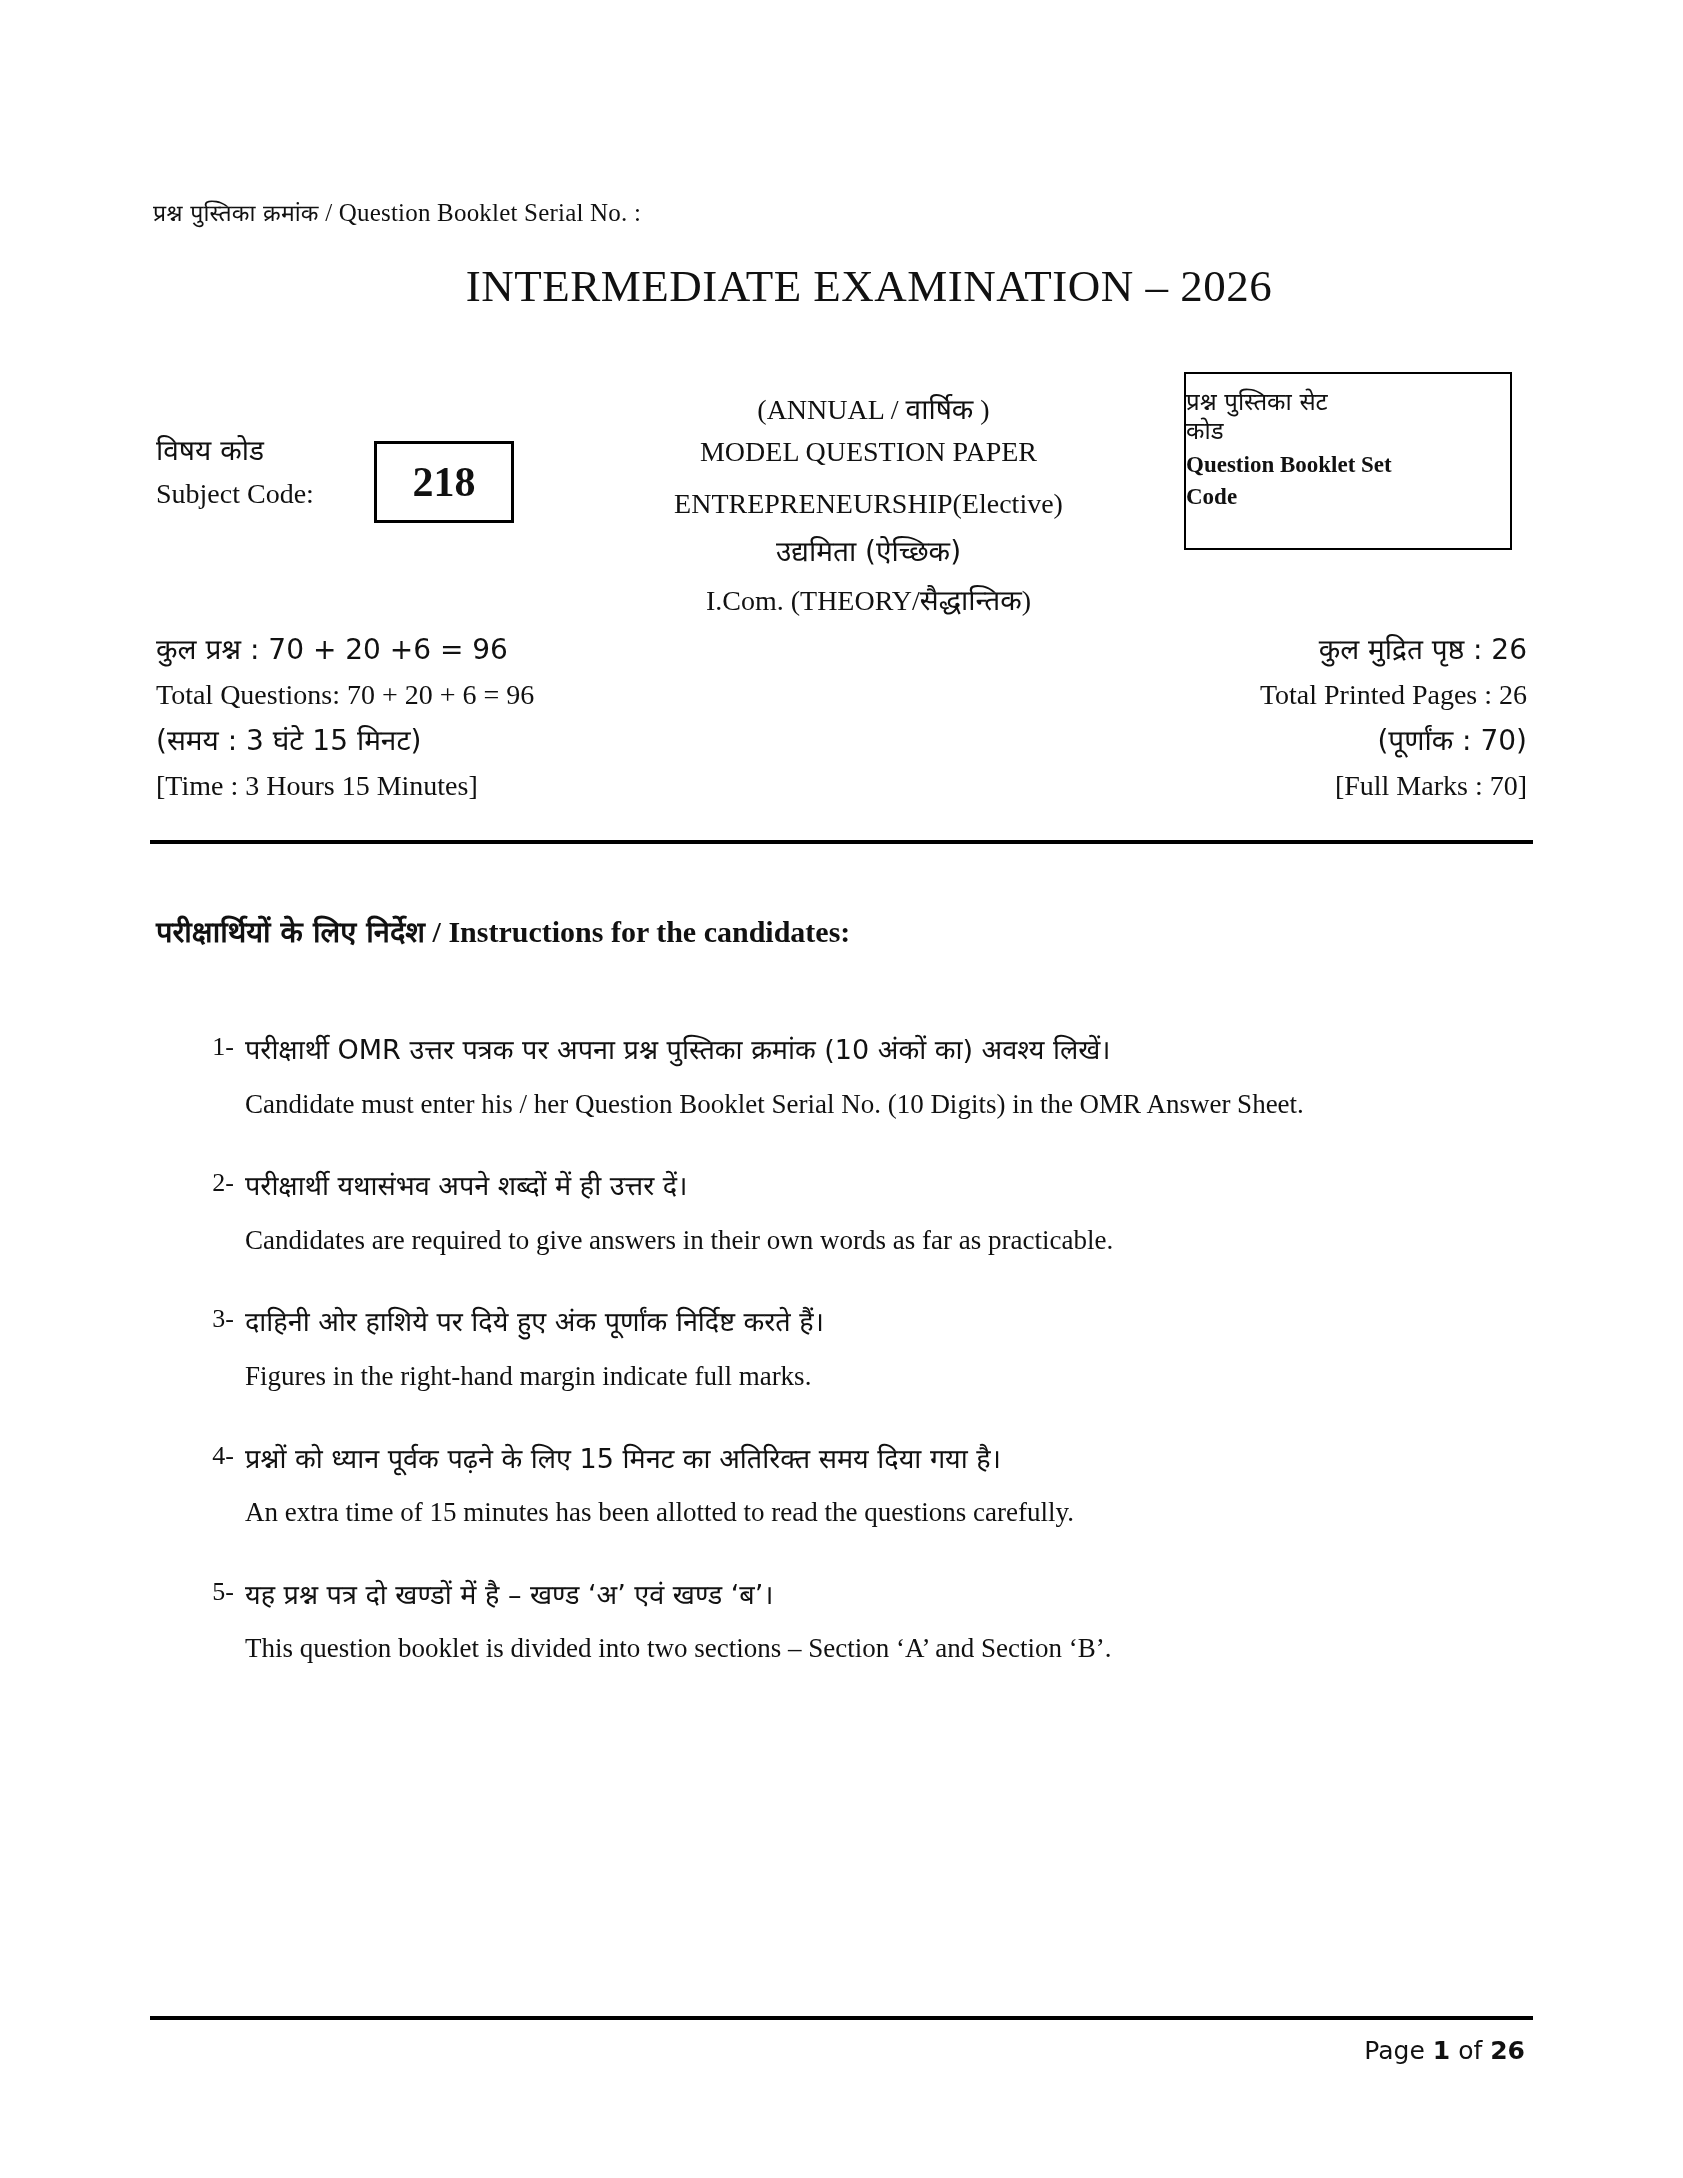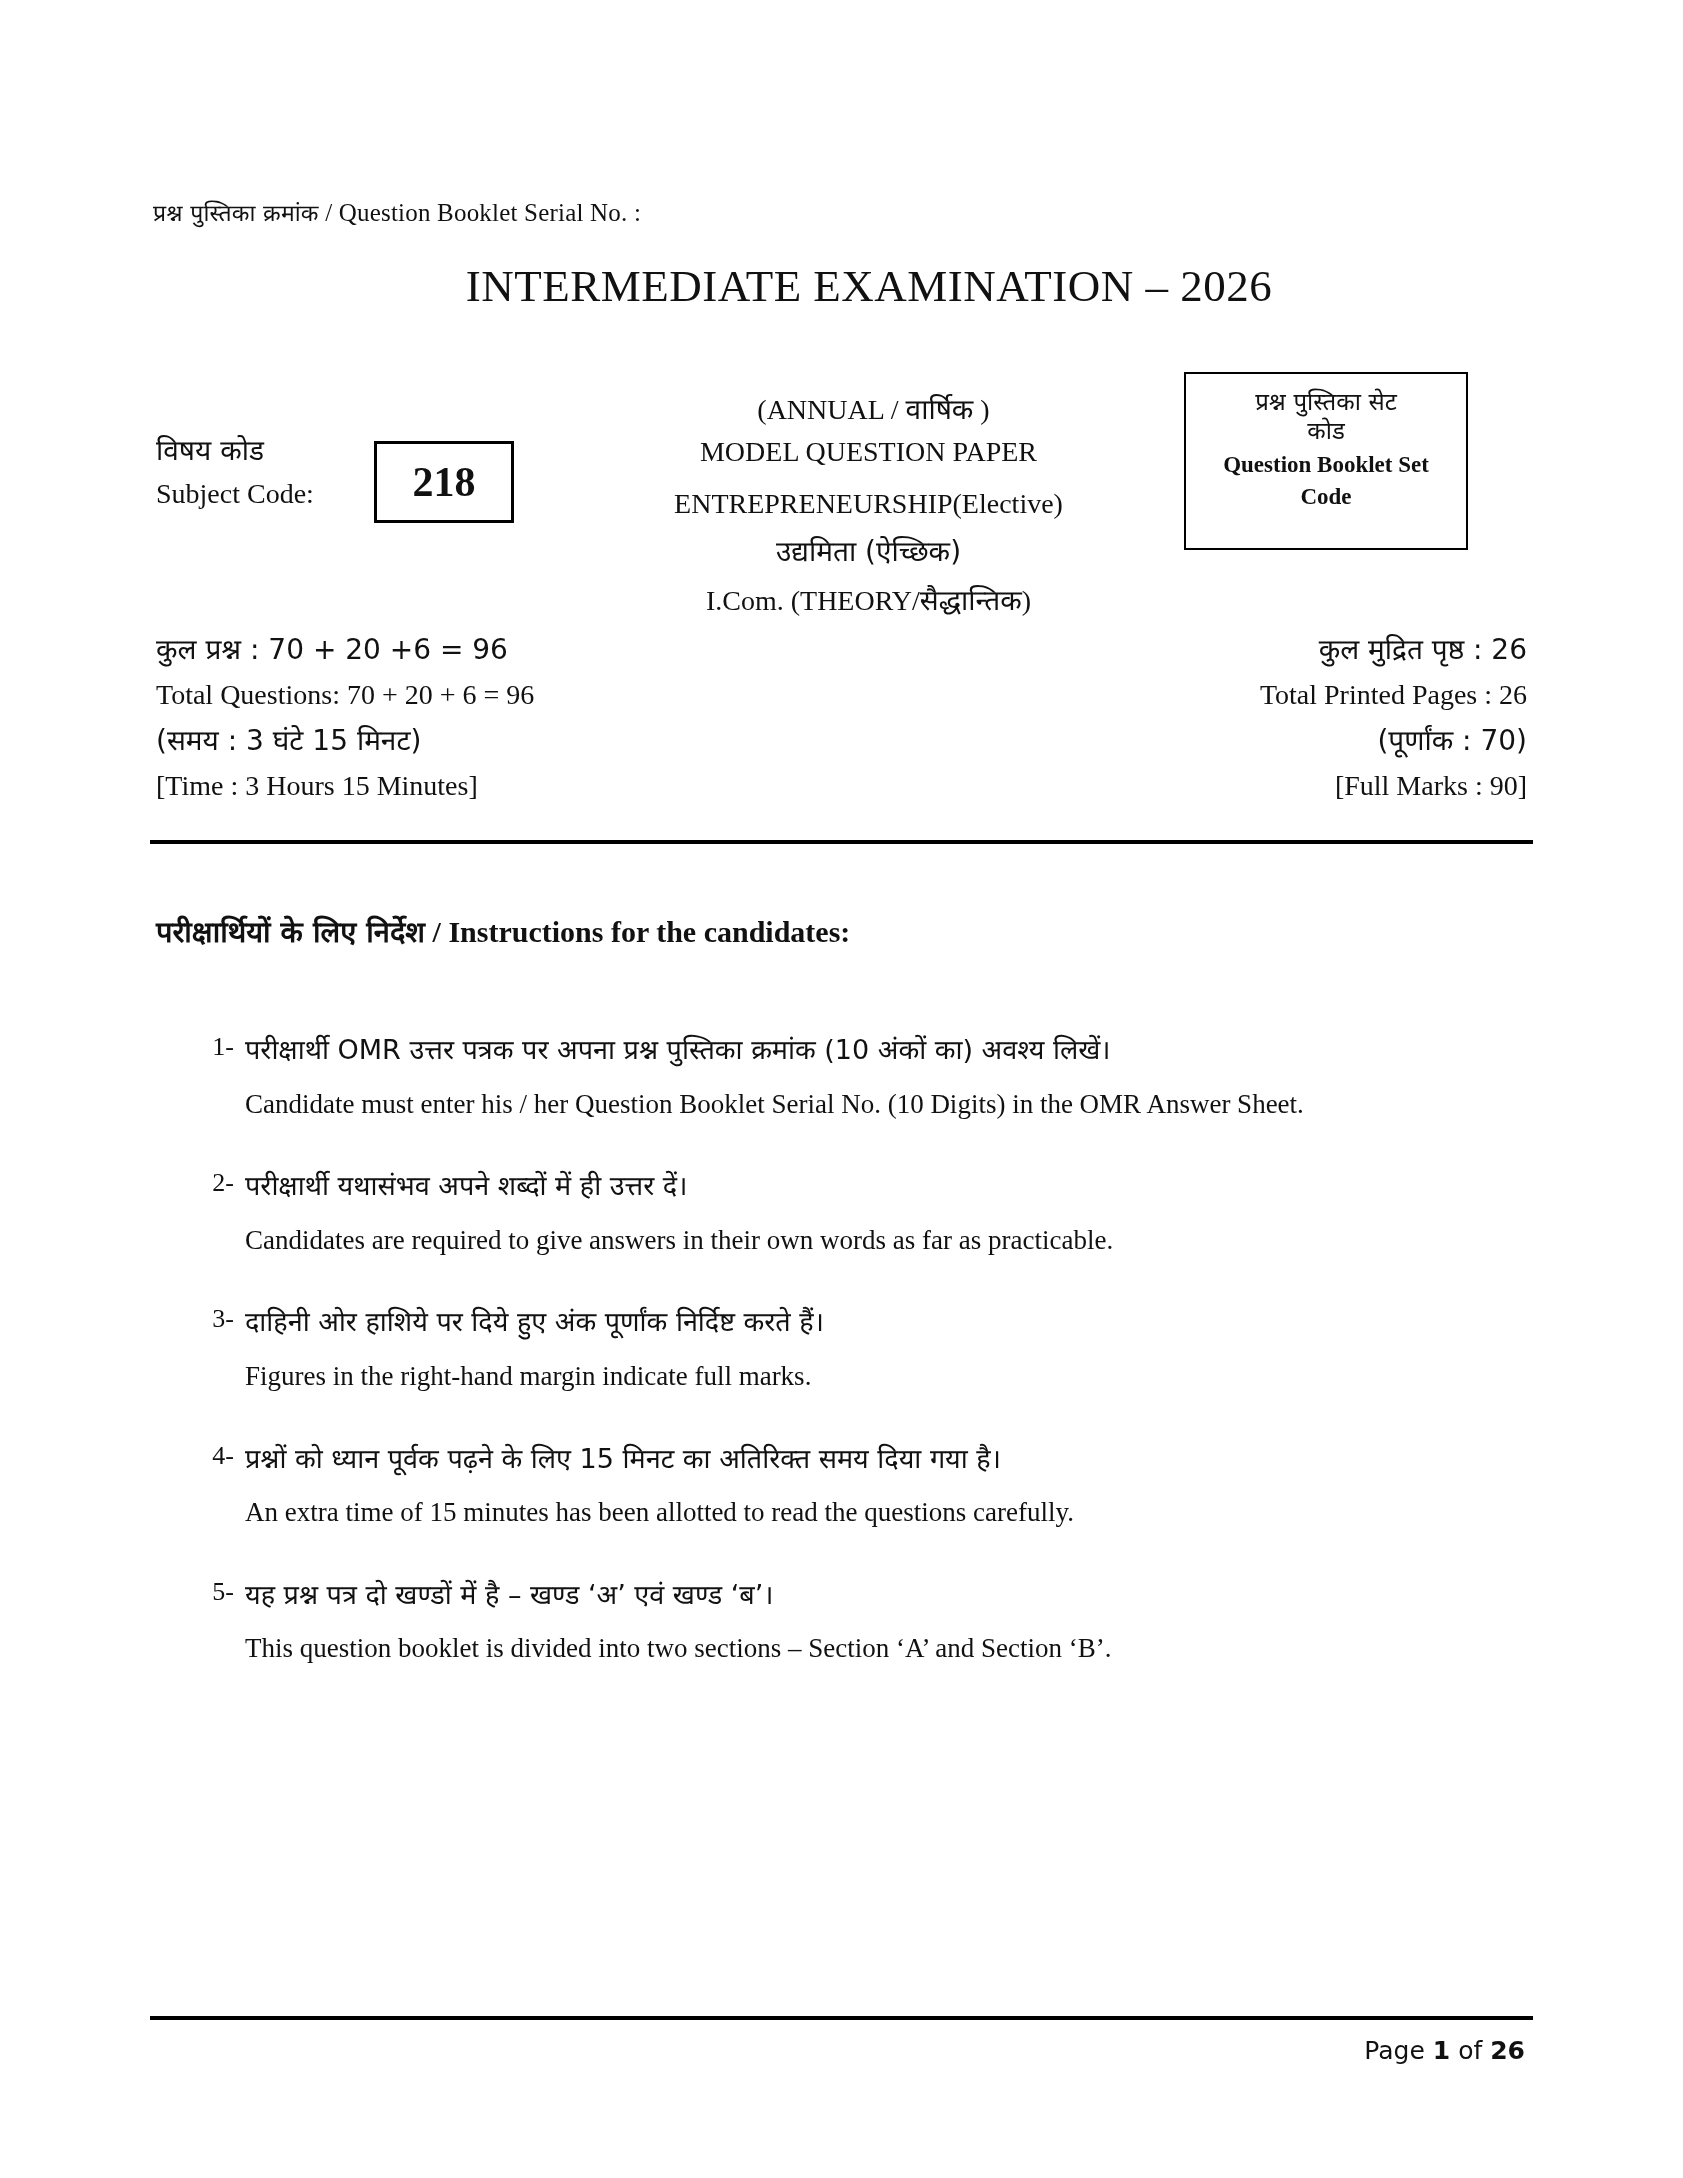--- a/index.html
+++ b/index.html
@@ -119,26 +119,26 @@
     justify-content: center;
     font-size: 42px;
     font-weight: bold;
   }
 
   
   .set-code-box {
     position: absolute;
     left: 1184px;
     top: 364px;
-    width: 284px;
+    width: 328px;
     height: 178px;
     border: 2px solid #000;
     box-sizing: border-box;
     padding-top: 14px;
-    text-align: center;
+    text-align: left;
   }
   .set-code-box .hi1 {
     display: block;
     font-size: 24px;
     line-height: 1.22;
   }
   .set-code-box .en1 {
     display: block;
     font-size: 23px;
     font-weight: bold;
@@ -268,21 +268,21 @@
     <span class="dev">कुल प्रश्न :   70 + 20 +6 = 96</span>
     <span>Total Questions: 70 + 20 + 6 = 96</span>
     <span class="dev">(समय : 3 घंटे 15 मिनट)</span>
     <span>[Time : 3 Hours 15 Minutes]</span>
   </div>
 
   <div class="meta-right">
     <span class="dev">कुल मुद्रित पृष्ठ : 26</span>
     <span>Total Printed Pages :   26</span>
     <span class="dev">(पूर्णांक : 70)</span>
-    <span>[Full Marks : 90]</span>
+    <span>[Full Marks : 70]</span>
   </div>
 
   <div class="rule-top"></div>
 
   <div class="instr-heading">
     <span class="dev">परीक्षार्थियों के लिए निर्देश</span><span>  /  </span><span>Instructions for the candidates:</span>
   </div>
 
   <div class="instr-list">
 

